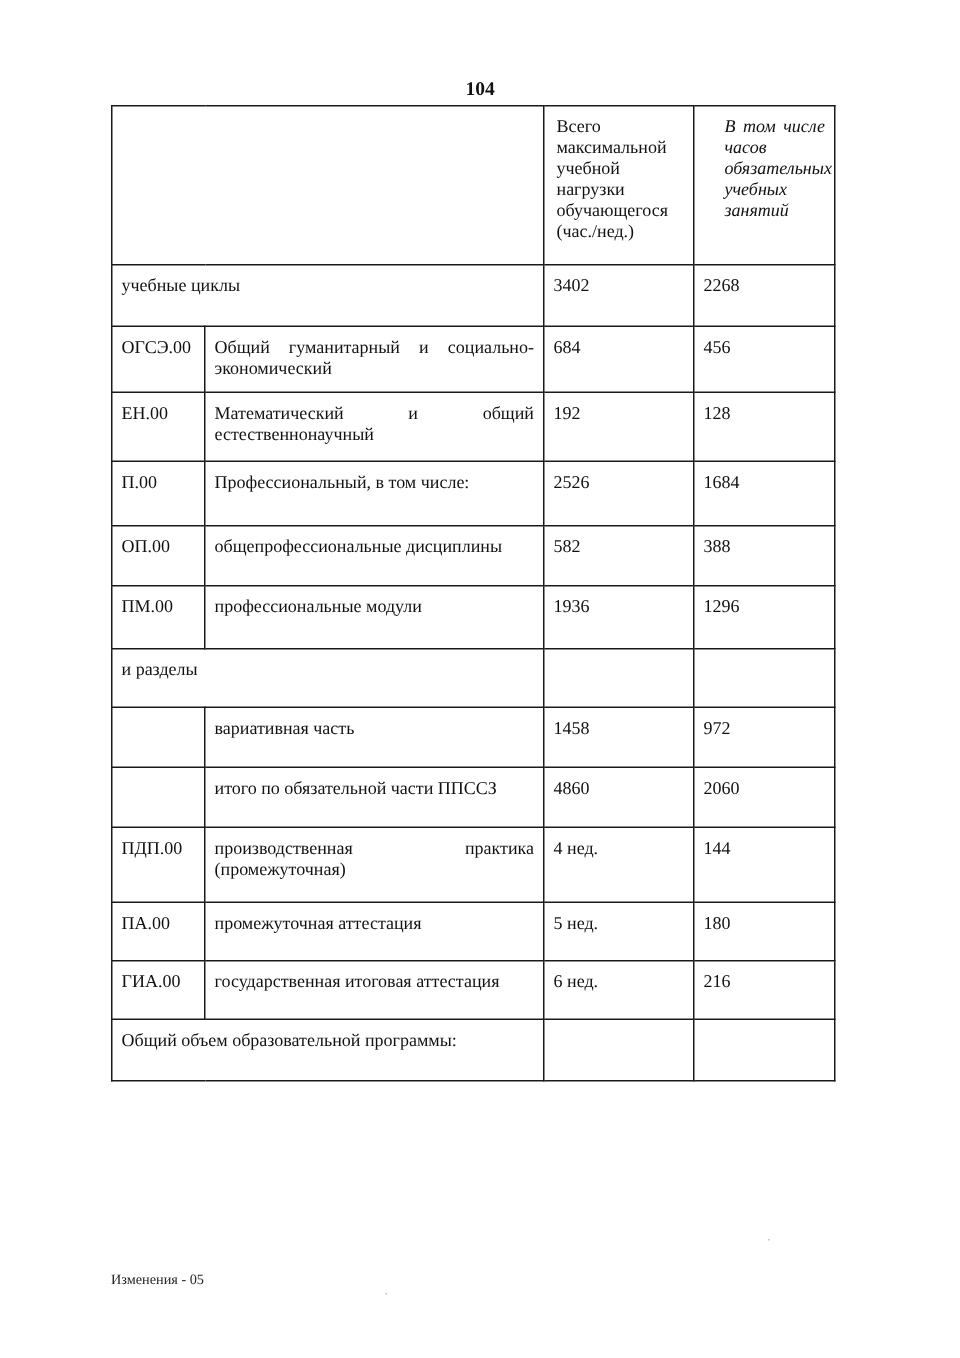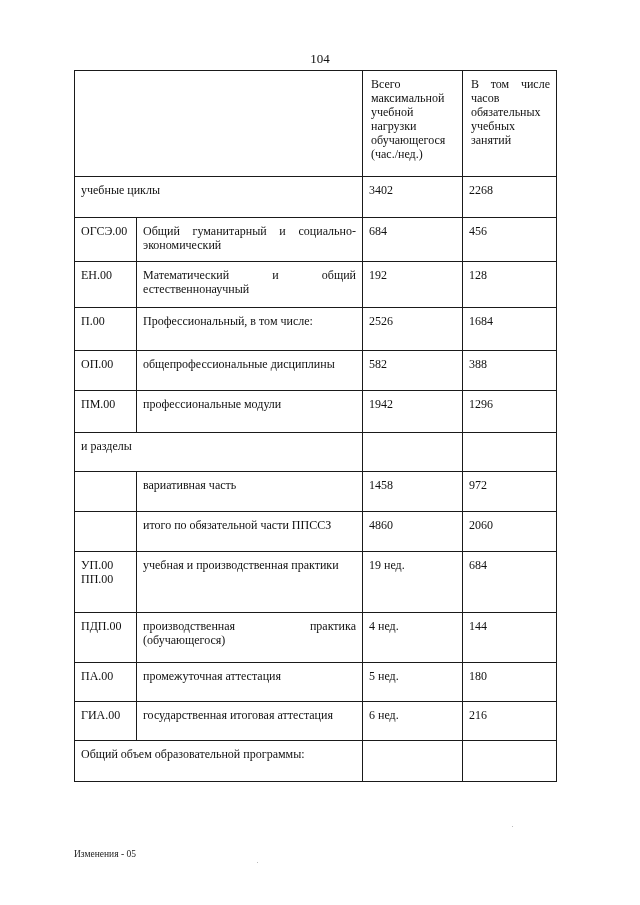--- a/index.html
+++ b/index.html
@@ -1,18 +1,18 @@
 <!DOCTYPE html>
 <html><head>
 <meta charset="utf-8">
 <style>
   html, body { margin: 0; padding: 0; background: #ffffff; }
   body { width: 640px; height: 905px; position: relative; overflow: hidden;
          font-family: "Liberation Serif", "DejaVu Serif", serif; color: #111; }
-  .page-number { position: absolute; top: 51px; left: 0; width: 640px; text-align: center; font-size: 13px; }
+  .page-number { position: absolute; top: 51px; left: 0; width: 640px; text-align: center; font-size: 13px; font-weight: bold; }
   table.curriculum { position: absolute; left: 74px; top: 70px; width: 482px; border-collapse: collapse; table-layout: fixed; font-size: 12px; line-height: 14px; }
   table.curriculum td { border: 1.5px solid #1a1a1a; vertical-align: top; padding: 6px 6px 4px 6px; }
   col.c-code { width: 62px; }
   col.c-name { width: 226px; }
   col.c-total { width: 100px; }
   col.c-mand { width: 94px; }
   .just { text-align: justify; text-align-last: left; margin-top: 40px; }
   .just-full { text-align: justify; text-align-last: justify; }
   .footer { position: absolute; left: 74px; top: 849px; font-size: 9.5px; color: #222; }
   .speck { position: absolute; width: 1px; height: 1px; background: #bbb; }
@@ -28,21 +28,21 @@
       <col class="c-name">
       <col class="c-total">
       <col class="c-mand">
   </colgroup>
   <tbody>
     <tr style="height:106px;">
       <td colspan="2"></td>
       <td style="padding-left:8px; padding-right:12px;">
         <span>Всего максимальной учебной нагрузки обучающегося (час./нед.)</span>
       </td>
-      <td style="padding-left:8px;">
+      <td style="padding-left:20px;font-style:italic;">
         <div class="just-full">В том числе</div>
         <div style="width:72px;">часов обязательных учебных занятий</div>
       </td>
     </tr>
 
     <tr style="height:41px;">
       <td colspan="2">учебные циклы</td>
       <td>3402</td>
       <td>2268</td>
     </tr>
@@ -71,21 +71,21 @@
     <tr style="height:40px;">
       <td>ОП.00</td>
       <td>общепрофессиональные дисциплины</td>
       <td>582</td>
       <td>388</td>
     </tr>
 
     <tr style="height:42px;">
       <td>ПМ.00</td>
       <td>профессиональные модули</td>
-      <td>1942</td>
+      <td>1936</td>
       <td>1296</td>
     </tr>
 
     <tr style="height:39px;">
       <td colspan="2">и разделы</td>
       <td></td>
       <td></td>
     </tr>
 
     <tr style="height:40px;">
@@ -95,35 +95,26 @@
       <td>972</td>
     </tr>
 
     <tr style="height:40px;">
       <td></td>
       <td>итого по обязательной части ППССЗ</td>
       <td>4860</td>
       <td>2060</td>
     </tr>
 
-    <tr style="height:61px;">
-      <td>
-        <div>УП.00</div>
-        <div>ПП.00</div>
-      </td>
-      <td>учебная и производственная практики</td>
-      <td>19 нед.</td>
-      <td>684</td>
-    </tr>
 
     <tr style="height:50px;">
       <td>ПДП.00</td>
       <td>
         <div class="just-full">производственная практика</div>
-        <div>(обучающегося)</div>
+        <div>(промежуточная)</div>
       </td>
       <td>4 нед.</td>
       <td>144</td>
     </tr>
 
     <tr style="height:39px;padding-left:40px;">
       <td>ПА.00</td>
       <td>промежуточная аттестация</td>
       <td>5 нед.</td>
       <td>180</td>

